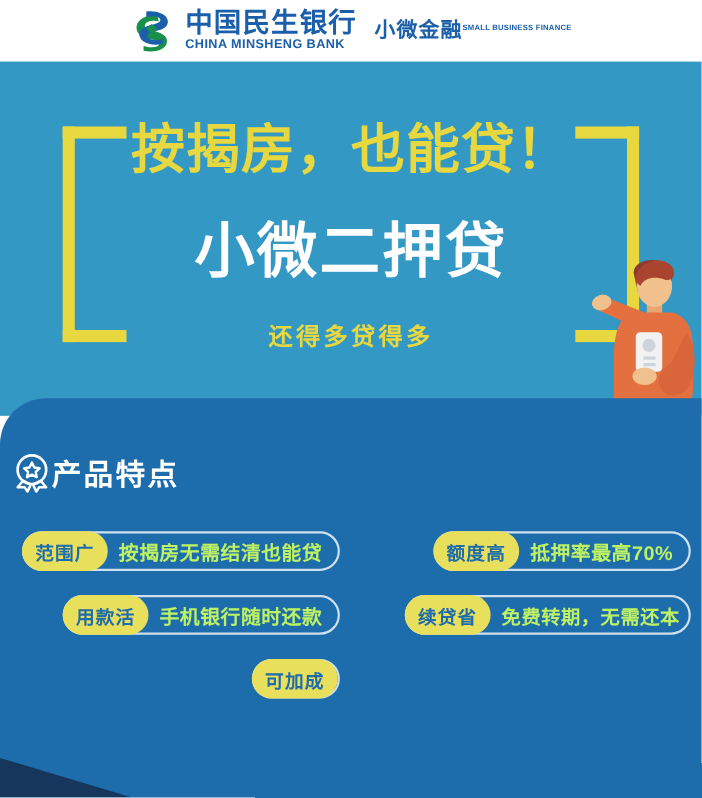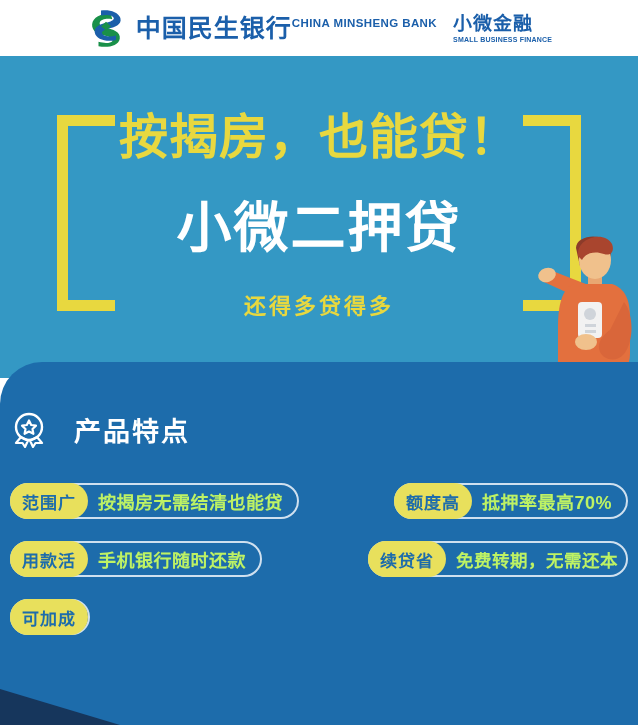--- a/index.html
+++ b/index.html
@@ -15,30 +15,30 @@
   
   .page { position:relative; width:638px; height:725px; overflow:hidden; background:#fff; }
 
   
   .logobar {
     position:absolute; left:0; top:0; width:638px; height:56px;
     background:#ffffff;
     display:flex; align-items:center; justify-content:center; gap:10px;
   }
   .logo-mark { width:40px; height:40px; flex:0 0 auto; }
-  .logo-cn-wrap { display:flex; line-height:1; }
+  .logo-cn-wrap { display:flex; flex-direction:column; line-height:1; }
   .logo-cn {
     font-size:25px; font-weight:bold; color:#1b5faa;
     letter-spacing:1px; white-space:nowrap;
   }
   .logo-en {
     font-size:11.5px; font-weight:bold; color:#1b5faa;
     letter-spacing:0.4px; white-space:nowrap; margin-top:2px;
   }
-  .sub-brand-wrap { display:flex; flex-direction:column; line-height:1; margin-left:6px; }
+  .sub-brand-wrap { display:flex; flex-direction:row; line-height:1; margin-left:6px; }
   .sub-brand-cn {
     font-size:19px; font-weight:bold; color:#1b5faa;
     letter-spacing:1px; white-space:nowrap;
   }
   .sub-brand-en {
     font-size:7px; font-weight:bold; color:#1b5faa;
     letter-spacing:0.2px; white-space:nowrap; margin-top:3px;
   }
 
   
@@ -83,35 +83,35 @@
     overflow:hidden;
   }
   .corner-tri {
     position:absolute; left:0; bottom:0; width:0; height:0;
     border-left:120px solid #16365c;
     border-top:36px solid transparent;
   }
 
   .feat-head {
     position:absolute; left:12px; top:48px;
-    display:flex; align-items:center; gap:28px;
+    display:flex; align-items:center; gap:1px;
   }
   .badge-icon { width:34px; height:36px; flex:0 0 auto; }
   .feat-title {
     font-size:27px; font-weight:bold; color:#ffffff; letter-spacing:2px;
     white-space:nowrap;
   }
 
   
   .pill-grid {
     position:absolute; left:0; top:110px; width:638px;
     display:flex; flex-wrap:wrap; align-content:flex-start;
   }
   .pill-cell { width:50%; height:58px; display:flex; align-items:center; }
-  .pill-cell.col-left  { padding-left:10px;  padding-right:10px; }
+  .pill-cell.col-left  { padding-left:10px;  padding-right:10px;justify-content:flex-end; }
   .pill-cell.col-right { padding-left:8px;   padding-right:10px;justify-content:flex-end; }
 
   .pill {
     display:flex; align-items:center;
     border:2px solid #cfe0ef;
     border-radius:20px;
     height:36px;
     background:transparent;
     max-width:100%;
   }

